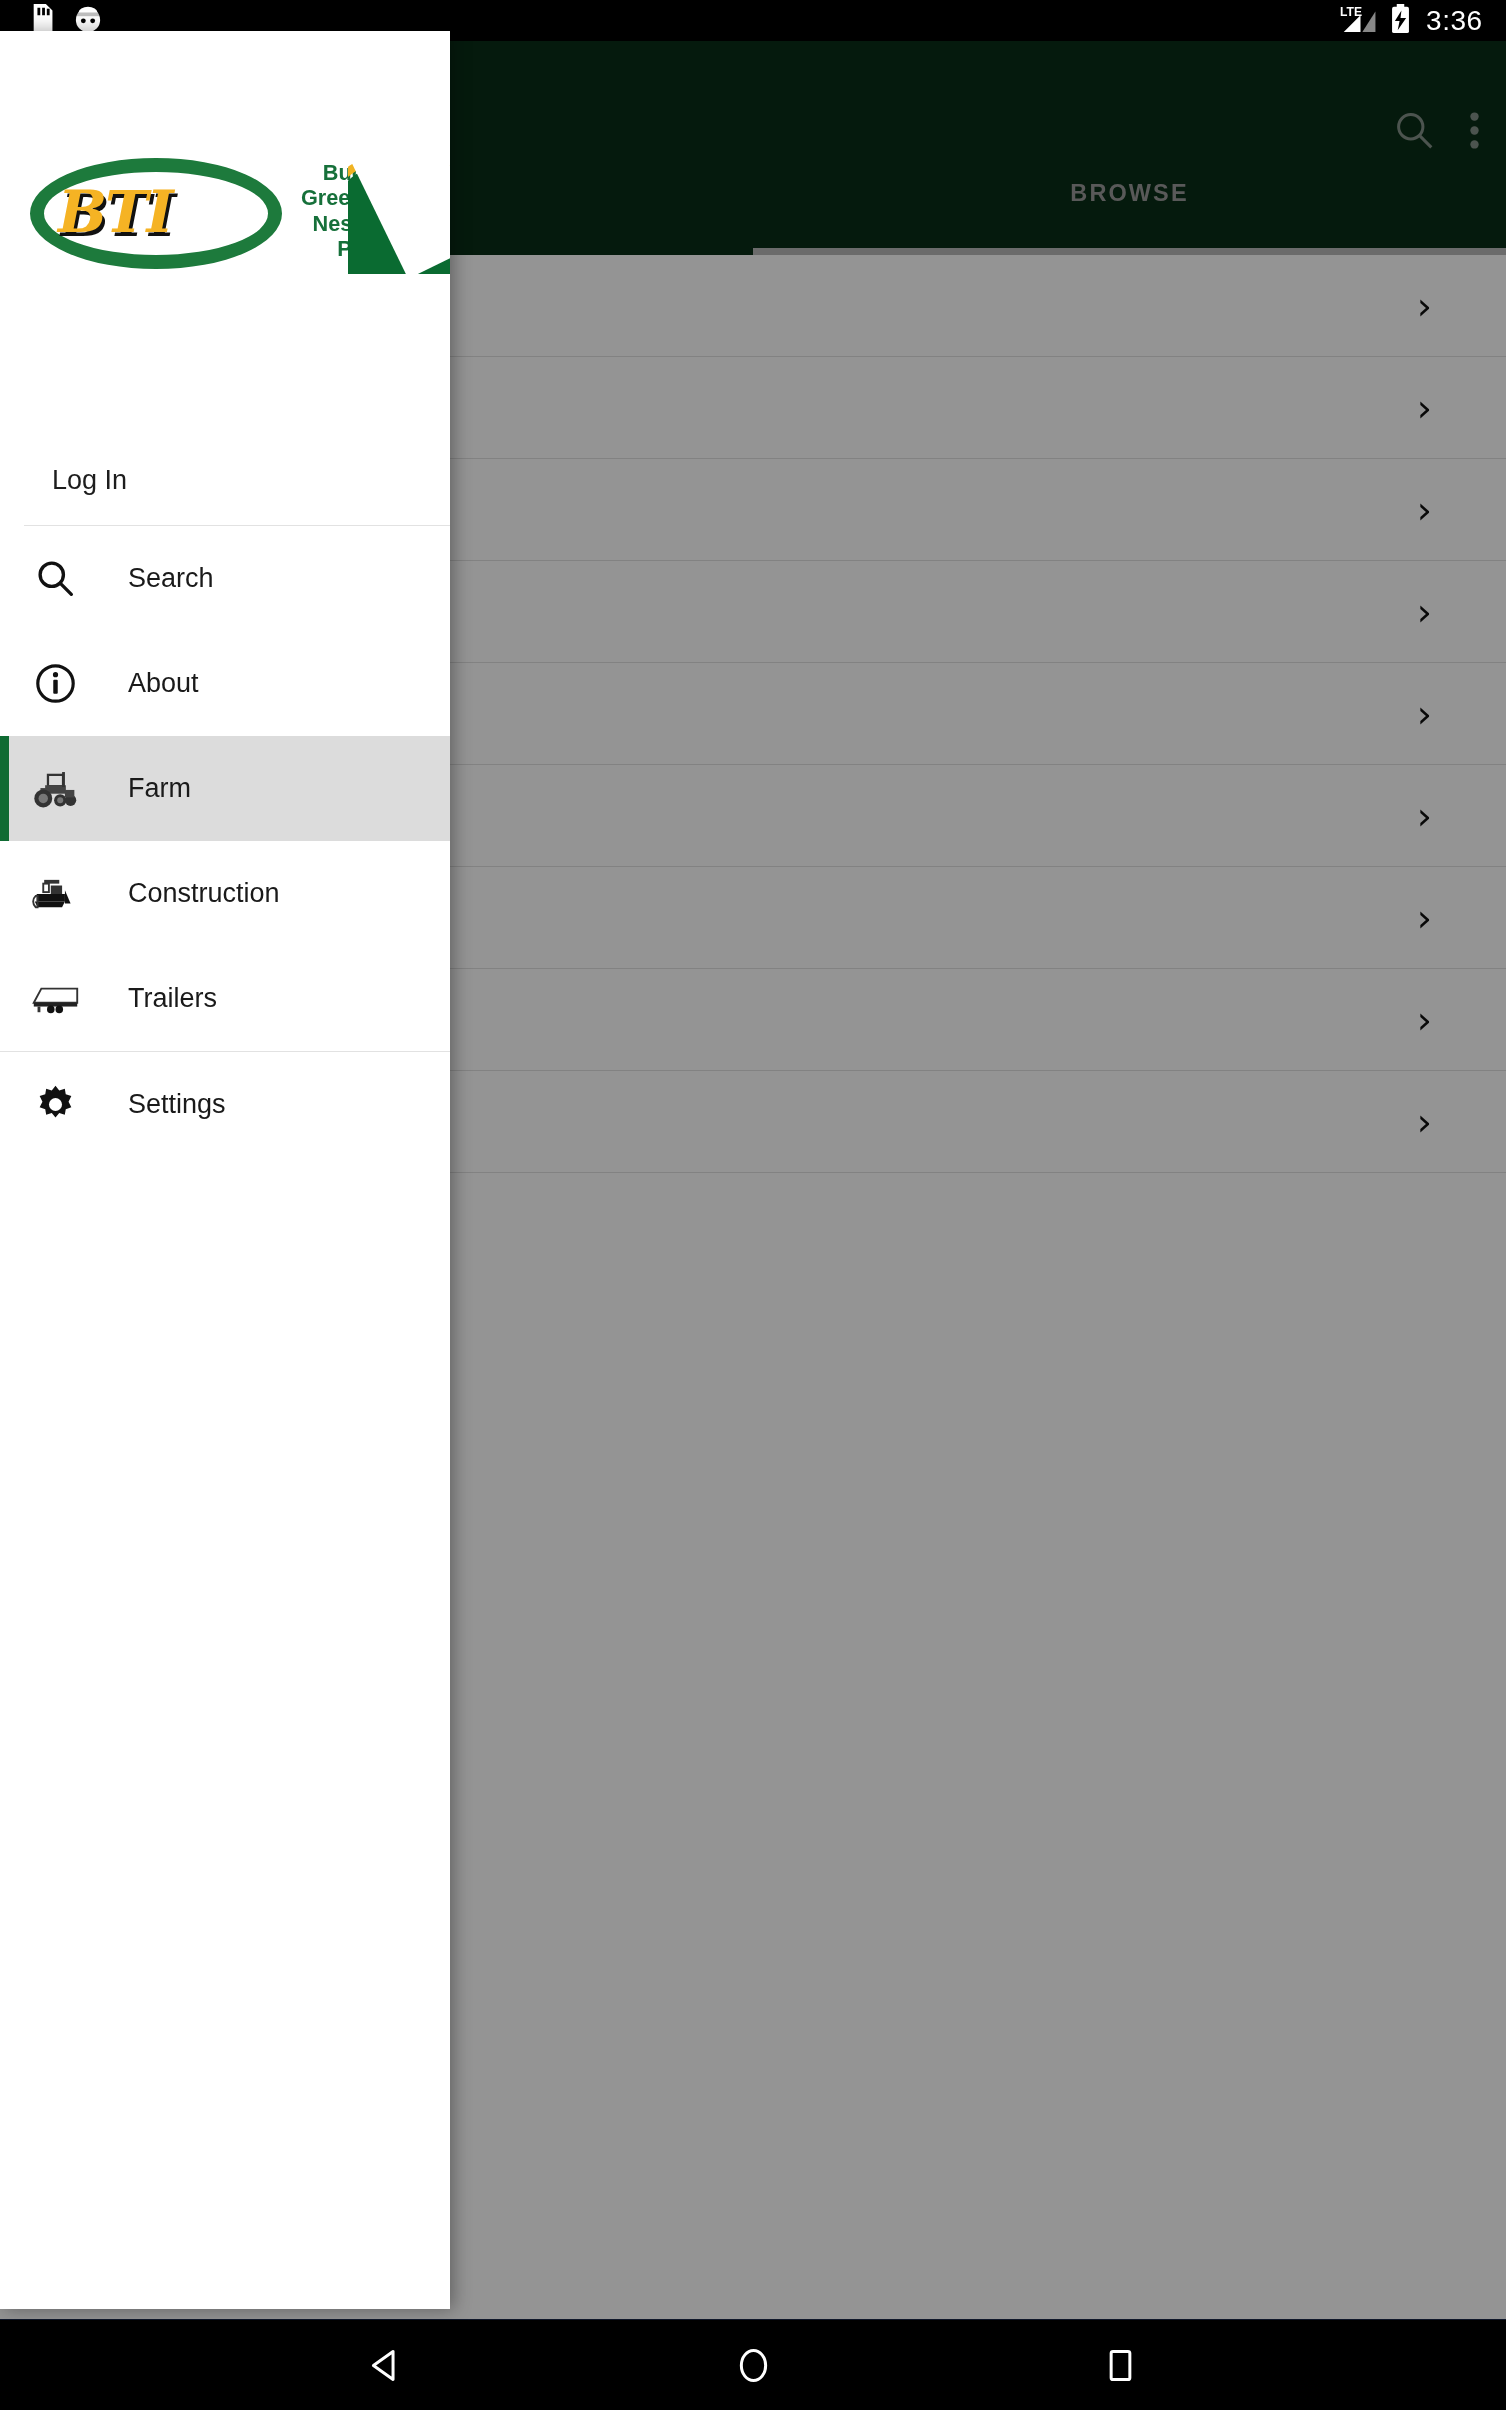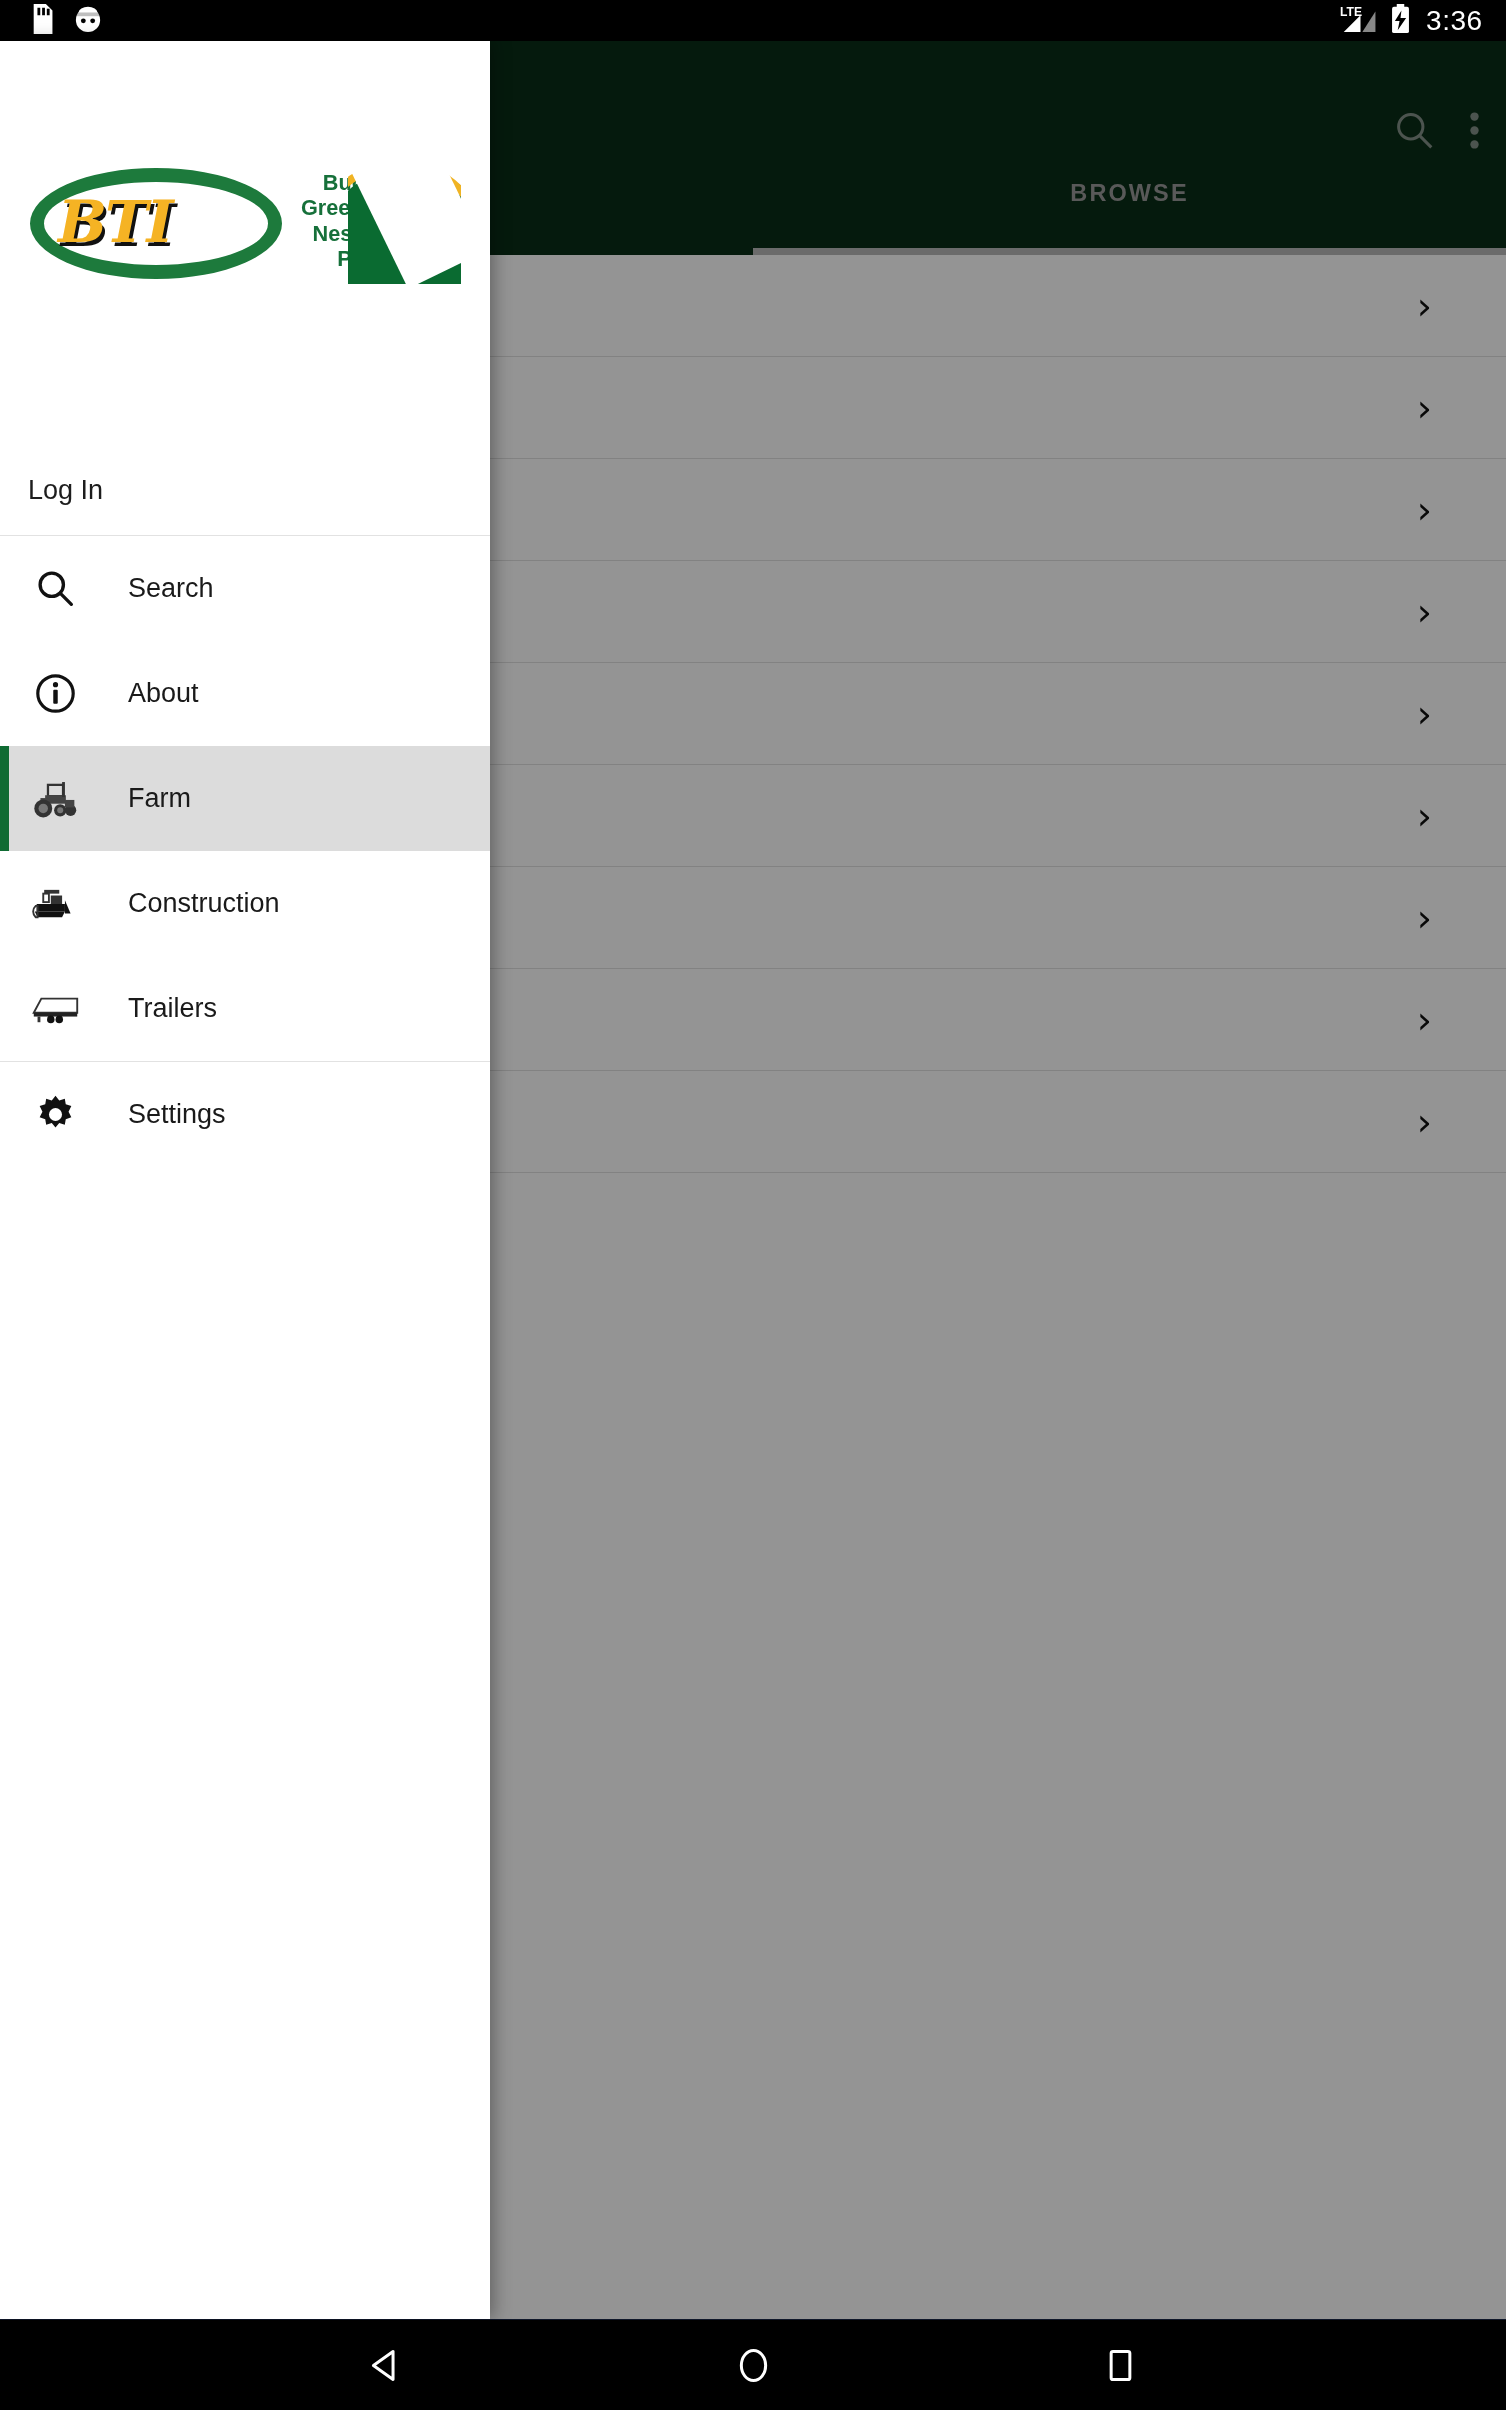--- a/index.html
+++ b/index.html
@@ -71,21 +71,21 @@
 
   
   #scrim {
     position: absolute; top: 41px; left: 0; width: 1507px; height: 2278px;
     background: rgba(0,0,0,.42);
     pointer-events: none;
   }
 
   
   #drawer {
-    position: absolute; top: 41px; left: 0; width: 490px; height: 2278px;
+    position: absolute; top: 31px; left: 0; width: 450px; height: 2278px;
     background: #fff;
     box-shadow: 3.8px 0 17px rgba(0,0,0,.35);
     overflow: hidden;
   }
 
   
   #drawer-header {
     position: relative; width: 490px; height: 405px; background: #fff;
   }
   #logo {
@@ -127,20 +127,21 @@
     position: absolute; left: 275px; top: 7.5px; width: 122px;
     text-align: center; color: #16703a;
     font-size: 21.7px; font-weight: bold; line-height: 1.18;
   }
 
   
   #login-row {
     height: 90px; display: flex; align-items: center;
     padding-left: 28px; border-bottom: 0.9px solid #e2e2e2;
     cursor: pointer;
+    margin-left: 24px;
   }
   #login-label { font-size: 27px; color: #1d1d1d; }
 
   
   .nav-section { padding: 0; }
   .nav-item {
     position: relative; display: flex; align-items: center;
     height: 105px; padding-left: 28px; cursor: pointer;
   }
   .nav-item.selected { background: #dcdcdc; }

